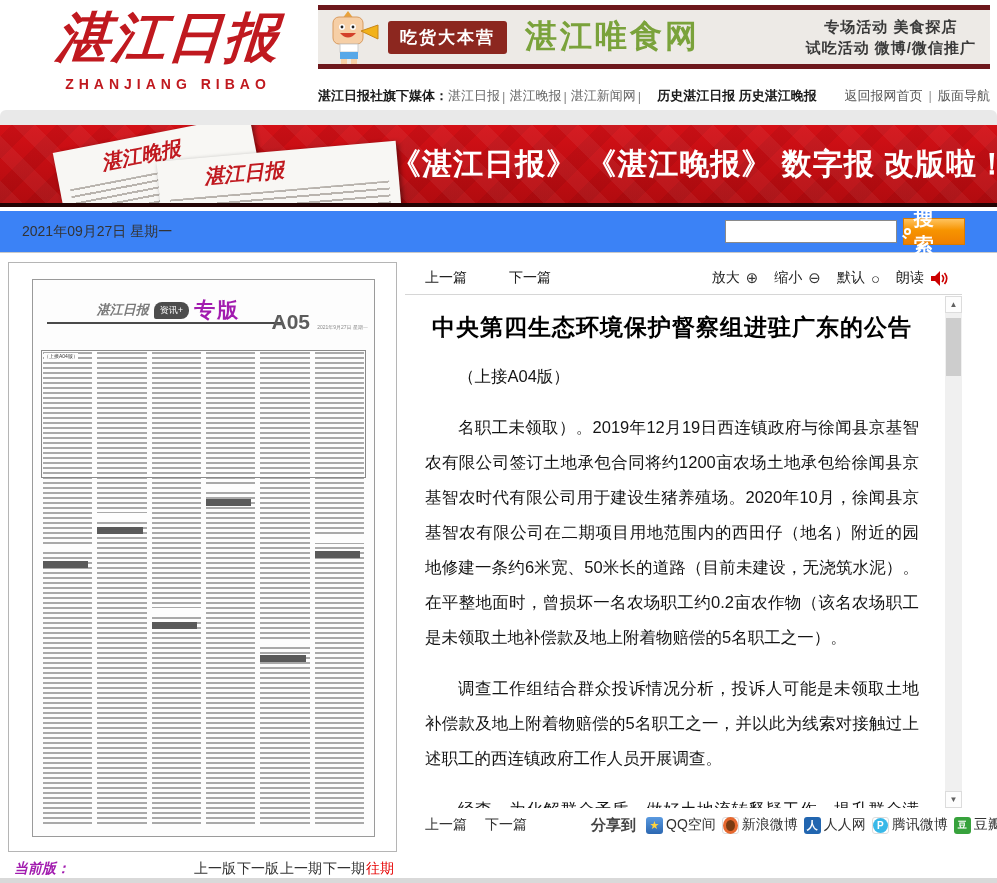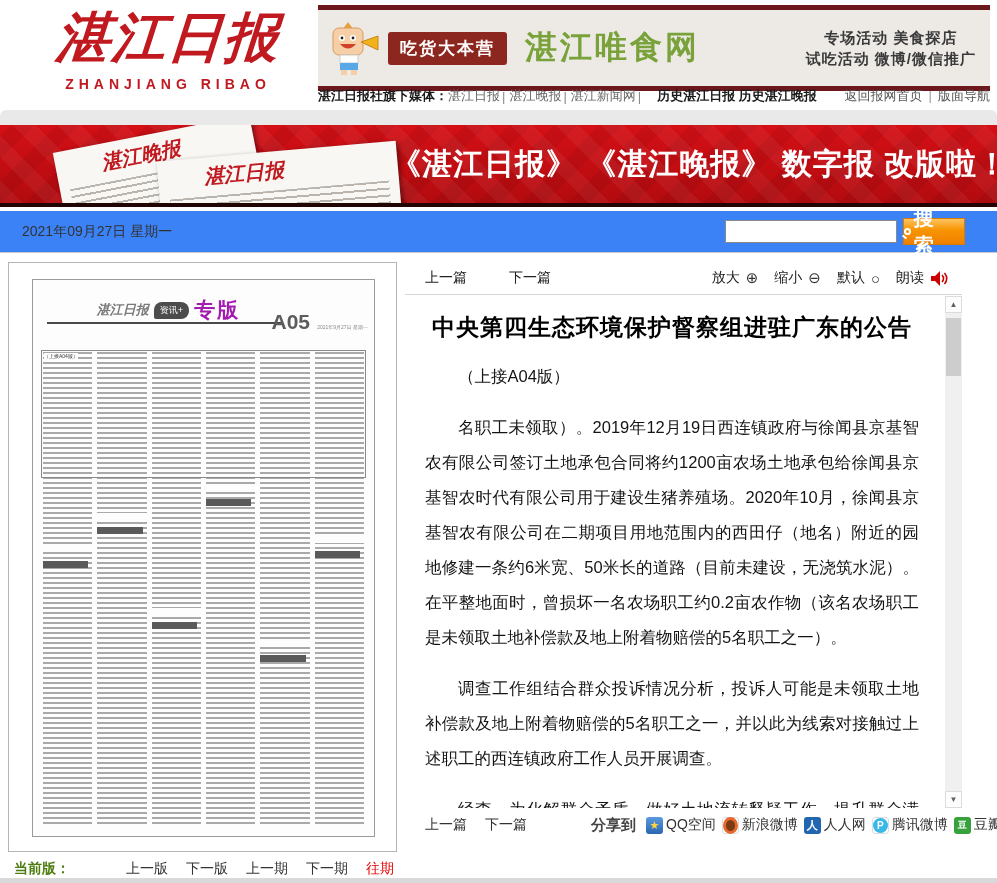--- a/index.html
+++ b/index.html
@@ -6,21 +6,21 @@
   html,body { width:997px; height:883px; background:#fff; overflow:hidden;
               font-family:"Liberation Sans","DejaVu Sans",sans-serif; }
   .page { position:relative; width:997px; height:883px; background:#fff; }
 
   
   .logo-block { position:absolute; left:18px; top:2px; width:300px; height:106px; text-align:center; }
   .logo-title { font-family:"DejaVu Serif",serif; font-style:italic; font-weight:bold;
                 font-size:54px; line-height:70px; color:#c0191f; letter-spacing:2px; transform:skewX(-4deg); }
   .logo-sub { font-size:14px; font-weight:bold; color:#c0191f; letter-spacing:5px; margin-top:4px; }
 
-  .ad-banner { position:absolute; left:318px; top:5px; width:672px; height:86px;
+  .ad-banner { position:absolute; left:318px; top:5px; width:672px; height:64px;
                background:#edeae6; border-top:5px solid #6d181c; border-bottom:5px solid #6d181c;
                display:flex; align-items:center; padding:13px 10px; }
   .mascot { width:52px; height:56px; flex:0 0 auto; }
   .chowhound-badge { background:#8c271f; color:#fff; font-weight:bold; font-size:17px;
                      padding:5px 12px; border-radius:3px; margin-left:8px; letter-spacing:2px; }
   .food-site { color:#7aa23b; font-weight:bold; font-size:32px; letter-spacing:3px; margin-left:18px; }
   .ad-right { margin-left:auto; text-align:center; color:#3a3a3a; font-weight:bold;
               font-size:15px; line-height:21px; letter-spacing:1px; padding-right:4px; }
 
   .media-nav { position:absolute; left:318px; top:84px; width:672px; height:24px;
@@ -92,23 +92,23 @@
   .tcol:nth-child(1)::after { top:41%; } .tcol:nth-child(2)::after { top:34%; }
   .tcol:nth-child(3)::after { top:54%; } .tcol:nth-child(4)::after { top:28%; }
   .tcol:nth-child(5)::after { top:61%; } .tcol:nth-child(6)::after { top:39%; }
   .np-box { position:absolute; left:-2px; right:-2px; top:-2px; height:27%;
             border:1px solid #8a8a8a; pointer-events:none; }
   .np-lead { position:absolute; left:2px; top:2px; font-size:5px; color:#333; background:#fdfdfd; }
 
   
   .bottom-nav { position:absolute; left:14px; top:858px; width:380px; height:22px;
                 display:flex; align-items:center; font-size:14px; white-space:nowrap; }
-  .bn-label { font-weight:bold; color:#4d7c0f; }
+  .bn-label { font-weight:bold; color:#a21caf;font-style:italic; }
   .bn-value { font-weight:bold; color:#4d7c0f; margin-left:4px;margin-top:48px; }
-  .bn-links { margin-left:auto; display:flex; gap:18px;text-align:center; }
+  .bn-links { margin-left:auto; display:flex; gap:1px;text-align:center; }
   .bn-link { color:#333; cursor:pointer; }
   .bn-archive { color:#e60000; cursor:pointer; }
   .bottom-strip { position:absolute; left:0; top:878px; width:997px; height:5px; background:#d9d9d9; }
 
   
   .article-panel { position:absolute; left:405px; top:262px; width:557px; height:586px; background:#fff; }
   .toolbar { position:absolute; left:0; top:0; right:0; height:33px; border-bottom:1px solid #d6d6d6;
              display:flex; align-items:center; font-size:14px; color:#222; padding:0 14px 0 20px; }
   .tb-link { cursor:pointer; margin-right:42px; }
   .tb-right { margin-left:auto; display:flex; align-items:center; gap:6px;text-align:center; }

